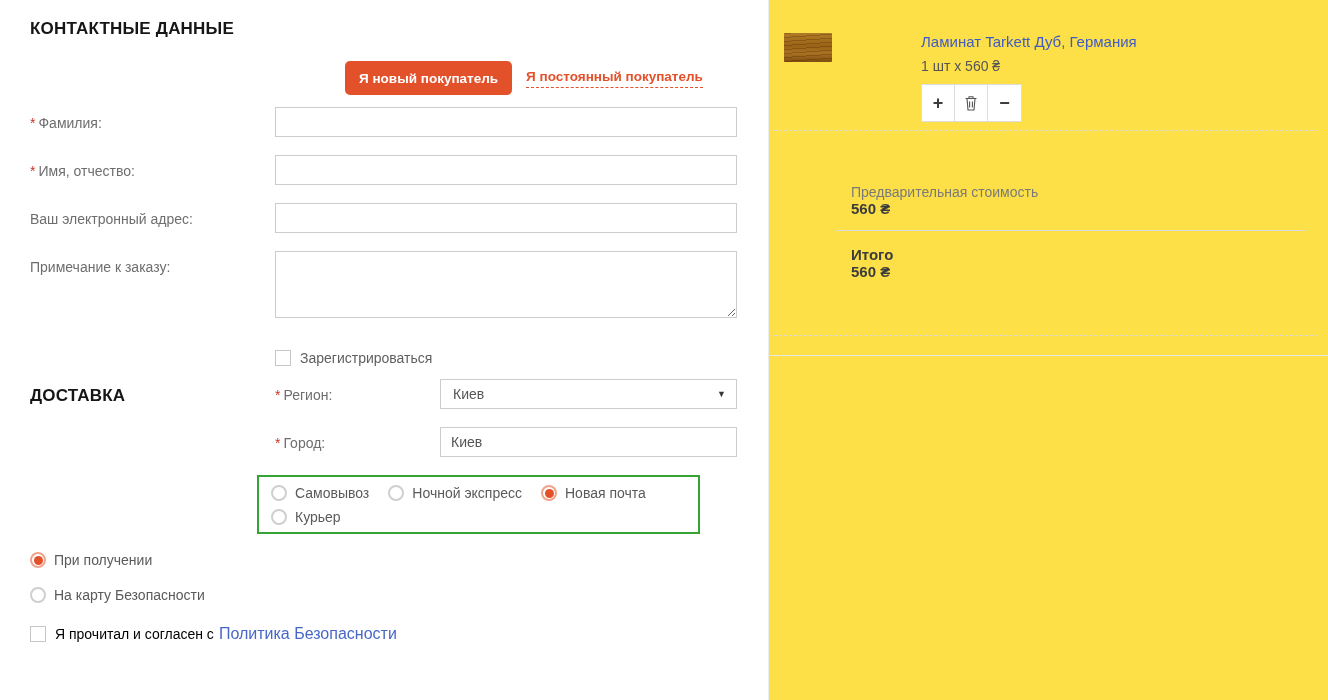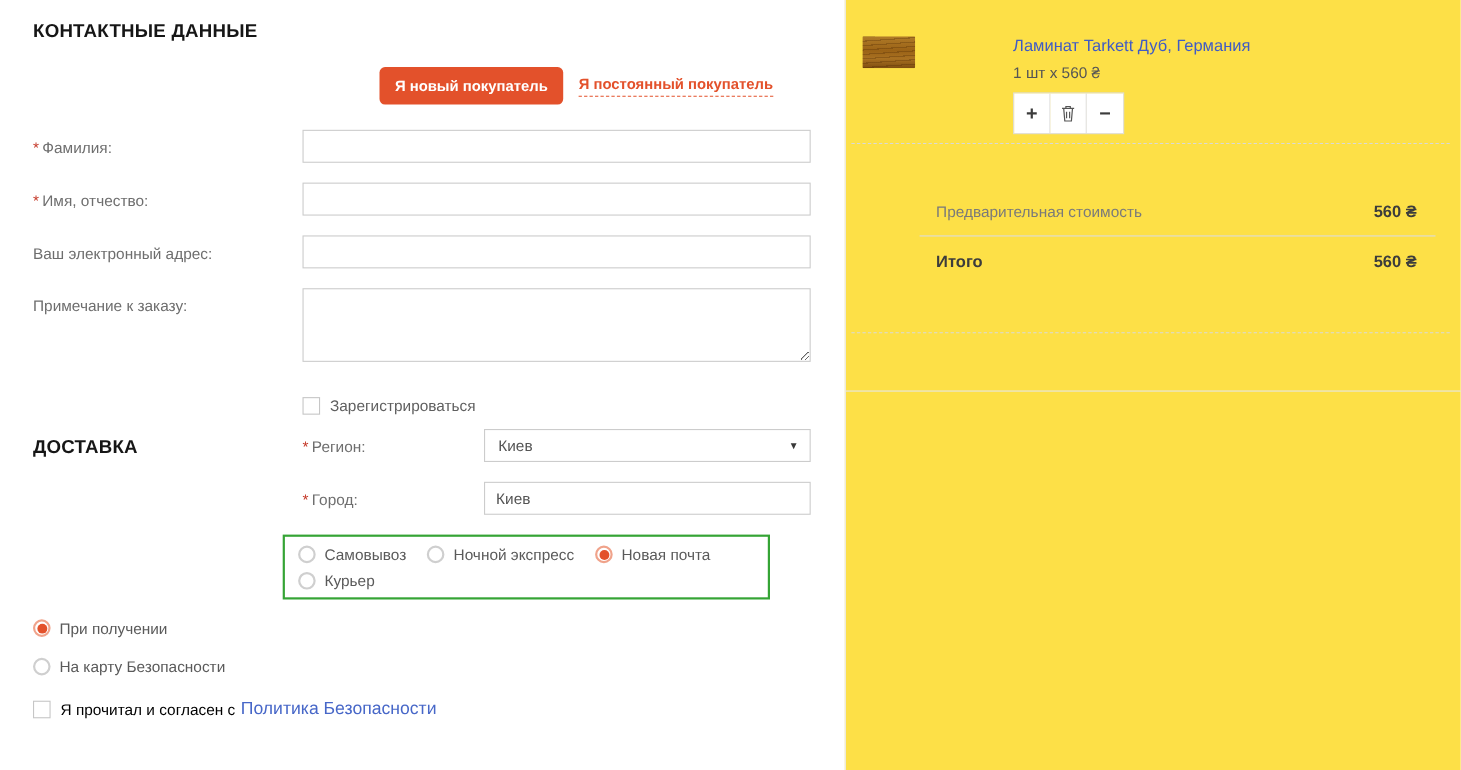--- a/index.html
+++ b/index.html
@@ -18,21 +18,21 @@
   .tab-active {
     background:#e3512b; color:#fff; border:none; border-radius:5px;
     height:34px; padding:0 14px; font-size:13.5px; font-weight:bold;
     font-family:inherit; cursor:pointer;
   }
   .tab-link {
     margin-left:14px; color:#e3512b; font-weight:bold; font-size:13.5px;
     border-bottom:1px dashed #e3512b; padding-bottom:3px; cursor:pointer;
   }
 
-  .form { margin-top:23px; }
+  .form { margin-top:12px; }
   .form-row { display:flex; margin-bottom:18px; }
   .lbl { width:245px; box-sizing:border-box; font-size:14px; color:#6e6e6e; padding-top:8px; padding-right:10px; }
   .req { color:#c43727; margin-right:3px; }
   .txt {
     width:462px; height:30px; border:1px solid #ccc; box-sizing:border-box;
     font-size:14px; color:#555; padding:0 10px; font-family:inherit; outline:none; background:#fff;
   }
   textarea.txt { height:67px; padding:6px 10px; resize:both; }
 
   .check-row { display:flex; align-items:center; }
@@ -91,21 +91,21 @@
   .qty-box { margin-top:10px; display:flex; border:1px solid #ddd; width:-moz-fit-content; width:fit-content; }
   .qty-btn {
     width:33px; height:36px; background:#fff; border:none; border-right:1px solid #ddd;
     display:flex; align-items:center; justify-content:center; cursor:pointer;
     font-size:18px; font-weight:bold; color:#3c3c3c; font-family:inherit;
   }
   .qty-btn:last-child { border-right:none; }
 
   .dashed-sep { border-top:1px dashed #d9d9d9; margin:0 10px 0 5px; }
   .totals { padding-top:53px; }
-  .total-row { display:flex; justify-content:space-between; align-items:baseline; padding:0 40px 0 82px; }
+  .total-row { display:flex; justify-content:space-between; align-items:baseline; padding:0 40px 0 82px;flex-direction:column; }
   .t-label { font-size:14px; color:#7a7a7a; }
   .t-value { font-size:15px; font-weight:bold; color:#3c3c3c; }
   .total-sep { border-top:1px solid #dcdcdc; margin:13px 23px 0 67px; }
   .total-final { margin-top:15px; }
   .total-final .t-label { font-size:15px; font-weight:bold; color:#3c3c3c; }
   .sep2 { margin-top:55px; }
 </style>
 </head>
 <body>
 

